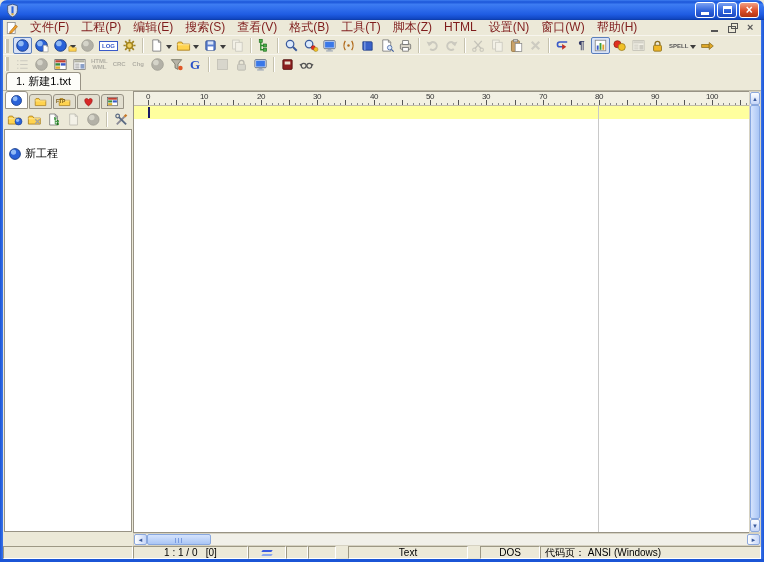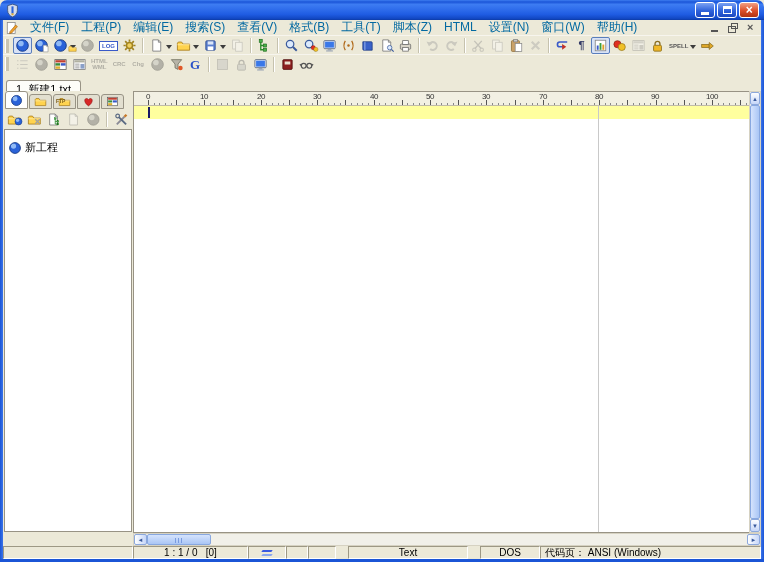--- a/index.html
+++ b/index.html
@@ -16,21 +16,21 @@
   .g-min{width:8px;height:3px;background:#fff;margin-top:7px;}
   .g-max{width:9px;height:8px;border:1px solid #fff;border-top-width:3px;box-sizing:border-box;}
   .g-x{color:#fff;font-weight:bold;font-size:12px;line-height:1;}
   
   .ebl,.ebr{position:absolute;top:20px;bottom:0;width:3px;background:linear-gradient(90deg,#1b55d6,#3b74ea);}
   .ebl{left:0}.ebr{right:0;background:linear-gradient(90deg,#3b74ea,#1b55d6);}
   .ebb{position:absolute;left:0;right:0;bottom:0;height:3px;background:#1b55d6;}
   
   .menubar{position:absolute;left:3px;top:20px;width:758px;height:15px;display:flex;align-items:center;font-size:12px;background:#ece9d8;}
   .mdiicon{width:16px;height:14px;margin:0 3px 0 2px;display:flex;align-items:center;}
-  .mi{padding:0 6px;height:15px;line-height:15px;color:#0369a1;white-space:nowrap;cursor:default;}
+  .mi{padding:0 6px;height:15px;line-height:15px;color:#7f1d1d;white-space:nowrap;cursor:default;}
   .mdibtns{margin-left:auto;display:flex;gap:4px;padding-right:4px;align-items:center;}
   .mb{width:14px;height:12px;display:flex;align-items:center;justify-content:center;color:#555;}
   .g-mmin{width:7px;height:2px;background:#555;margin-top:6px;}
   .g-rest{position:relative;width:6px;height:5px;border:1px solid #555;background:#ece9d8;margin-top:3px;}
   .g-rest::before{content:"";position:absolute;left:2px;top:-4px;width:5px;height:4px;border:1px solid #555;}
   .g-mx{font-size:11px;font-weight:bold;color:#555;line-height:1;}
   
   .tb{position:absolute;left:3px;width:758px;display:flex;align-items:center;background:#ece9d8;border-top:1px solid #f7f5ee;}
   .tb1{top:35px;height:19px;}
   .tb2{top:54px;height:18px;}
@@ -40,34 +40,34 @@
   .b svg{width:15px;height:15px;}
   .b.dis svg,.b.dis i,.b.dis span{opacity:.4;filter:grayscale(1);}
   .sep{width:0;height:15px;margin:0 3px;border-left:1px solid #c6c2ae;border-right:1px solid #fff;}
   .dar{width:0;height:0;border:3px solid transparent;border-top:4px solid #3c3c3c;margin-left:2px;margin-top:6px;}
   .mini{position:absolute;width:9px !important;height:9px !important;right:0;bottom:0;}
   .ticon{font-size:6px;font-weight:bold;color:#555;line-height:1;white-space:pre;text-align:center;}
   .logbox{border:1px solid #3a5ac8;background:#fff;color:#3a5ac8;font-size:6px;font-weight:bold;padding:1px 2px;line-height:1;}
   .gword{font-family:"Liberation Serif",serif;font-weight:bold;font-size:13px;color:#2a52c8;line-height:1;}
   .pil{font-size:11px;font-weight:bold;color:#333a66;line-height:1;}
   
-  .tabbar{position:absolute;left:3px;top:80px;width:758px;height:19px;background:#ece9d8;display:flex;align-items:flex-end;padding-left:3px;box-sizing:border-box;border-bottom:1px solid #b8b4a2;}
+  .tabbar{position:absolute;left:3px;top:72px;width:758px;height:19px;background:#ece9d8;display:flex;align-items:flex-end;padding-left:3px;box-sizing:border-box;border-bottom:1px solid #b8b4a2;}
   .dtab{height:17px;background:#fdfdf9;border:1px solid #989385;border-bottom:none;border-radius:3px 3px 0 0;padding:0 9px;font-size:11px;display:flex;align-items:center;color:#000;white-space:pre;}
   
   .main{position:absolute;left:3px;top:91px;width:758px;height:442px;display:flex;}
   .sidebar{width:130px;display:flex;flex-direction:column;background:#ece9d8;}
   .stabs{height:18px;display:flex;align-items:flex-end;padding-left:2px;}
   .stab{width:23px;height:15px;display:flex;align-items:center;justify-content:center;border:1px solid #989385;border-radius:3px 3px 0 0;background:#e2dfd0;margin-right:1px;box-sizing:border-box;}
   .stab.active{background:#fff;height:18px;}
   .stab svg{width:13px;height:13px;}
   .ftpw{position:relative;}
   .ftpt{position:absolute;left:2px;top:3px;font-size:5px;font-weight:bold;color:#7a5a10;}
   .stools{height:20px;display:flex;align-items:center;padding:0 2px;gap:1px;}
   .stools .b{min-width:18px;height:16px;}
-  .streewrap{flex:1;margin:0 1px 1px 1px;background:#fff;border:1px solid #989385;overflow:hidden;padding-top:10px;}
+  .streewrap{flex:1;margin:0 1px 1px 1px;background:#fff;border:1px solid #989385;overflow:hidden;padding-top:16px;}
   .trow{display:flex;align-items:center;gap:3px;font-size:11px;height:15px;padding-left:3px;color:#000;white-space:nowrap;cursor:default;}
   .trow svg{width:14px;height:14px;flex:0 0 auto;}
   .tjoin{width:10px;height:8px;border-left:1px dotted #9a9a9a;border-bottom:1px dotted #9a9a9a;margin:0 0 6px 5px;flex:0 0 auto;}
   
   .editorwrap{flex:1;display:flex;flex-direction:column;border:1px solid #989385;border-right:none;background:#fff;min-width:0;}
   .ruler{height:13px;background:#f2f0e3;border-bottom:1px solid #c0bba8;position:relative;font-size:8px;color:#333;flex:0 0 auto;}
   .rn{position:absolute;top:0;transform:translateX(-50%);letter-spacing:-0.5px;}
   .ticks{position:absolute;left:0;right:0;bottom:0;height:7px;
     background-image:repeating-linear-gradient(90deg,#555 0px 1px,transparent 1px 28.2px),repeating-linear-gradient(90deg,#888 0px 1px,transparent 1px 5.64px);
     background-size:100% 5px,100% 2.5px;background-position:14px bottom,14px bottom;background-repeat:no-repeat;}

